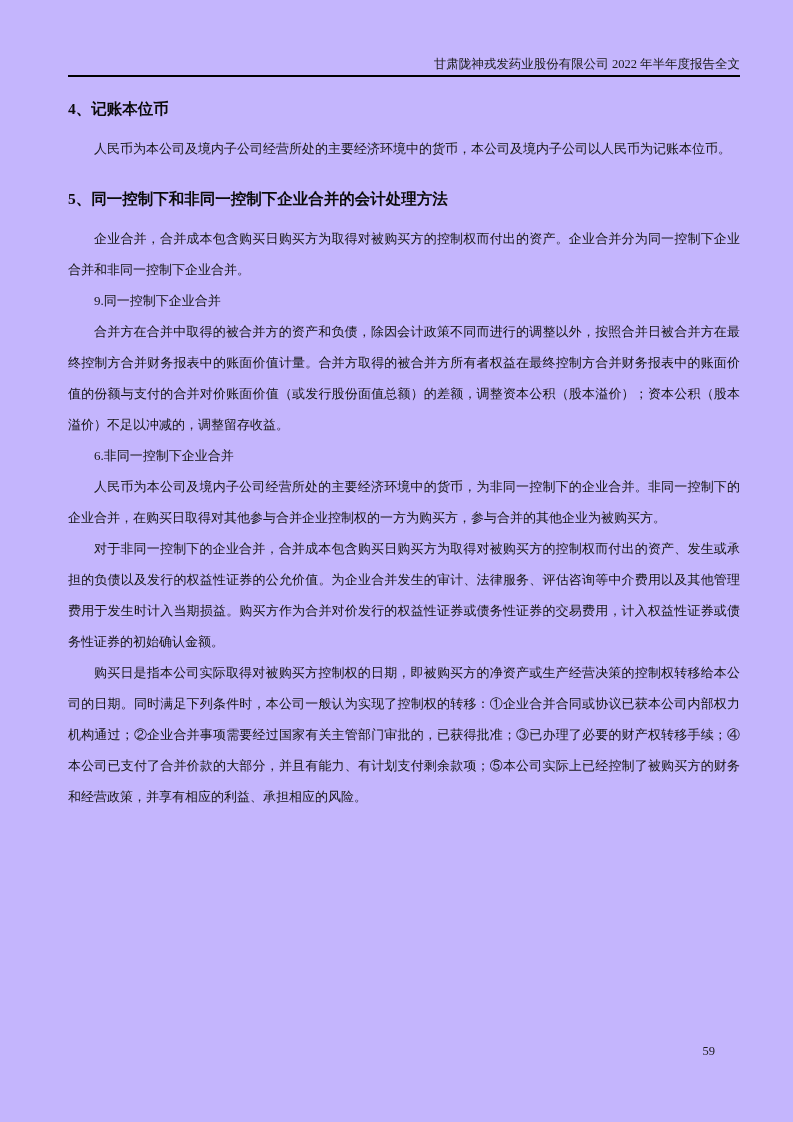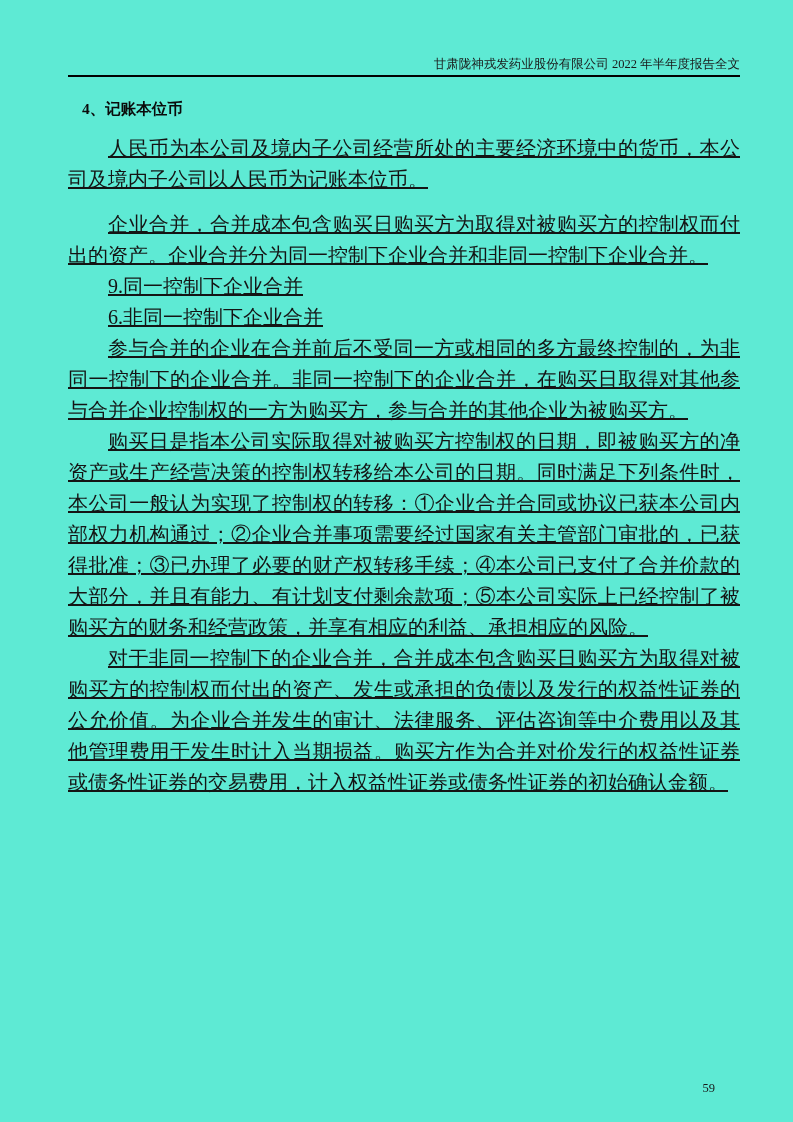--- a/index.html
+++ b/index.html
@@ -4,21 +4,21 @@
 <style>
   html, body {
     margin: 0;
     padding: 0;
     background: #ffffff;
   }
   .page {
     position: relative;
     width: 793px;
     height: 1122px;
-    background: #5eead4;
+    background: #c4b5fd;
     box-sizing: border-box;
     padding: 57px 53px 0 68px;
     font-family: "Liberation Serif", "DejaVu Serif", serif;
     color: #111111;
     overflow: hidden;
   }
   .header {
     text-align: right;
     font-size: 12.5px;
     line-height: 14px;
@@ -29,60 +29,61 @@
     margin-top: 4px;
     width: 100%;
   }
   .sec-heading {
     font-size: 15.5px;
     font-weight: bold;
     line-height: 21px;
     margin: 0;
     color: #0a0a0a;
   }
-  .heading-4 { margin-top: 21px; margin-left: 14px; }
+  .heading-4 { margin-top: 21px; }
   .heading-5 { margin-top: 24px; }
   .para {
     margin: 0;
-    font-size: 20px;
+    font-size: 13px;
     line-height: 31px;
     text-indent: 2em;
     text-align: justify;
     color: #141414;
-    text-decoration: underline;
   }
   .first-para { margin-top: 14px; }
   .body-block { margin-top: 14px; }
   .page-number {
     position: absolute;
-    top: 1081px;
+    top: 1044px;
     right: 78px;
     font-size: 12.5px;
     color: #1a1a1a;
   }
 </style>
 </head>
 <body>
 
 <div class="page">
 
   <div class="header">
     <span>甘肃陇神戎发药业股份有限公司 2022 年半年度报告全文</span>
   </div>
   <div class="header-rule"></div>
 
   <h2 class="sec-heading heading-4">4、记账本位币</h2>
 
   <p class="para first-para">人民币为本公司及境内子公司经营所处的主要经济环境中的货币，本公司及境内子公司以人民币为记账本位币。</p>
 
+  <h2 class="sec-heading heading-5">5、同一控制下和非同一控制下企业合并的会计处理方法</h2>
 
   <div class="body-block">
     <p class="para">企业合并，合并成本包含购买日购买方为取得对被购买方的控制权而付出的资产。企业合并分为同一控制下企业合并和非同一控制下企业合并。</p>
     <p class="para">9.同一控制下企业合并</p>
+    <p class="para">合并方在合并中取得的被合并方的资产和负债，除因会计政策不同而进行的调整以外，按照合并日被合并方在最终控制方合并财务报表中的账面价值计量。合并方取得的被合并方所有者权益在最终控制方合并财务报表中的账面价值的份额与支付的合并对价账面价值（或发行股份面值总额）的差额，调整资本公积（股本溢价）；资本公积（股本溢价）不足以冲减的，调整留存收益。</p>
     <p class="para">6.非同一控制下企业合并</p>
-    <p class="para">参与合并的企业在合并前后不受同一方或相同的多方最终控制的，为非同一控制下的企业合并。非同一控制下的企业合并，在购买日取得对其他参与合并企业控制权的一方为购买方，参与合并的其他企业为被购买方。</p>
+    <p class="para">人民币为本公司及境内子公司经营所处的主要经济环境中的货币，为非同一控制下的企业合并。非同一控制下的企业合并，在购买日取得对其他参与合并企业控制权的一方为购买方，参与合并的其他企业为被购买方。</p>
+    <p class="para">对于非同一控制下的企业合并，合并成本包含购买日购买方为取得对被购买方的控制权而付出的资产、发生或承担的负债以及发行的权益性证券的公允价值。为企业合并发生的审计、法律服务、评估咨询等中介费用以及其他管理费用于发生时计入当期损益。购买方作为合并对价发行的权益性证券或债务性证券的交易费用，计入权益性证券或债务性证券的初始确认金额。</p>
     <p class="para">购买日是指本公司实际取得对被购买方控制权的日期，即被购买方的净资产或生产经营决策的控制权转移给本公司的日期。同时满足下列条件时，本公司一般认为实现了控制权的转移：①企业合并合同或协议已获本公司内部权力机构通过；②企业合并事项需要经过国家有关主管部门审批的，已获得批准；③已办理了必要的财产权转移手续；④本公司已支付了合并价款的大部分，并且有能力、有计划支付剩余款项；⑤本公司实际上已经控制了被购买方的财务和经营政策，并享有相应的利益、承担相应的风险。</p>
-    <p class="para">对于非同一控制下的企业合并，合并成本包含购买日购买方为取得对被购买方的控制权而付出的资产、发生或承担的负债以及发行的权益性证券的公允价值。为企业合并发生的审计、法律服务、评估咨询等中介费用以及其他管理费用于发生时计入当期损益。购买方作为合并对价发行的权益性证券或债务性证券的交易费用，计入权益性证券或债务性证券的初始确认金额。</p>
   </div>
 
   <div class="page-number">59</div>
 
 </div>
 
 </body></html>

